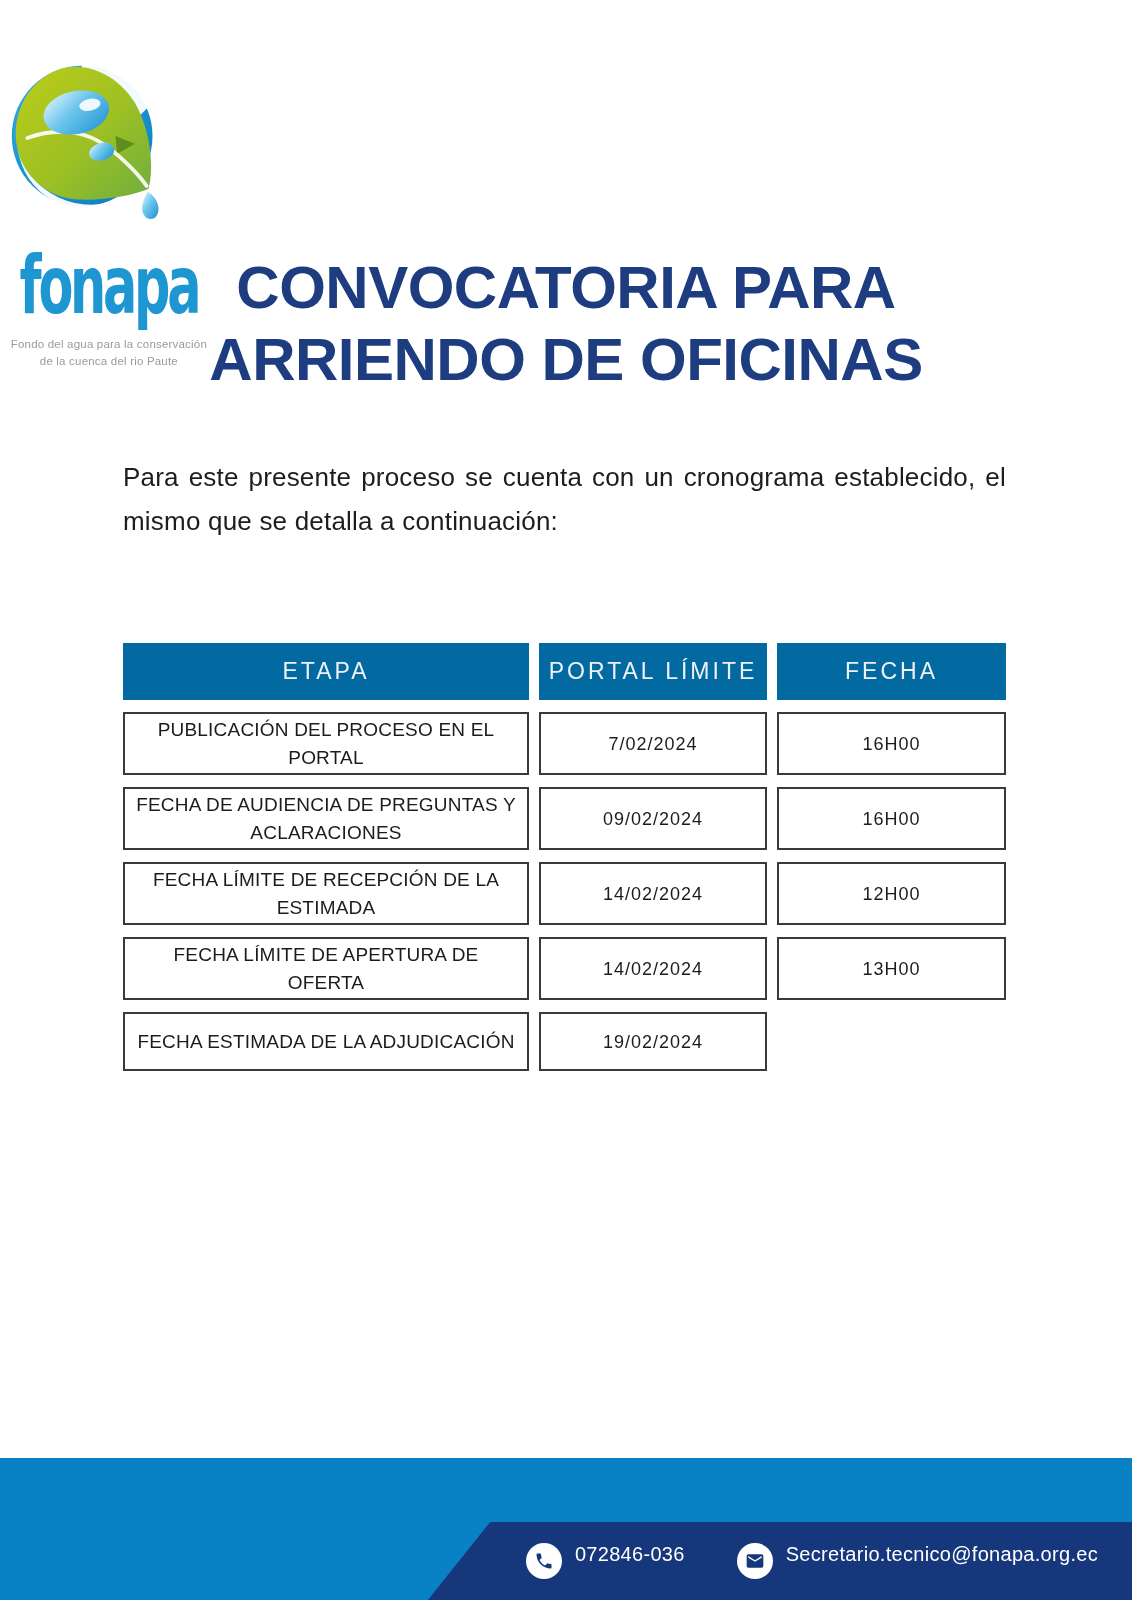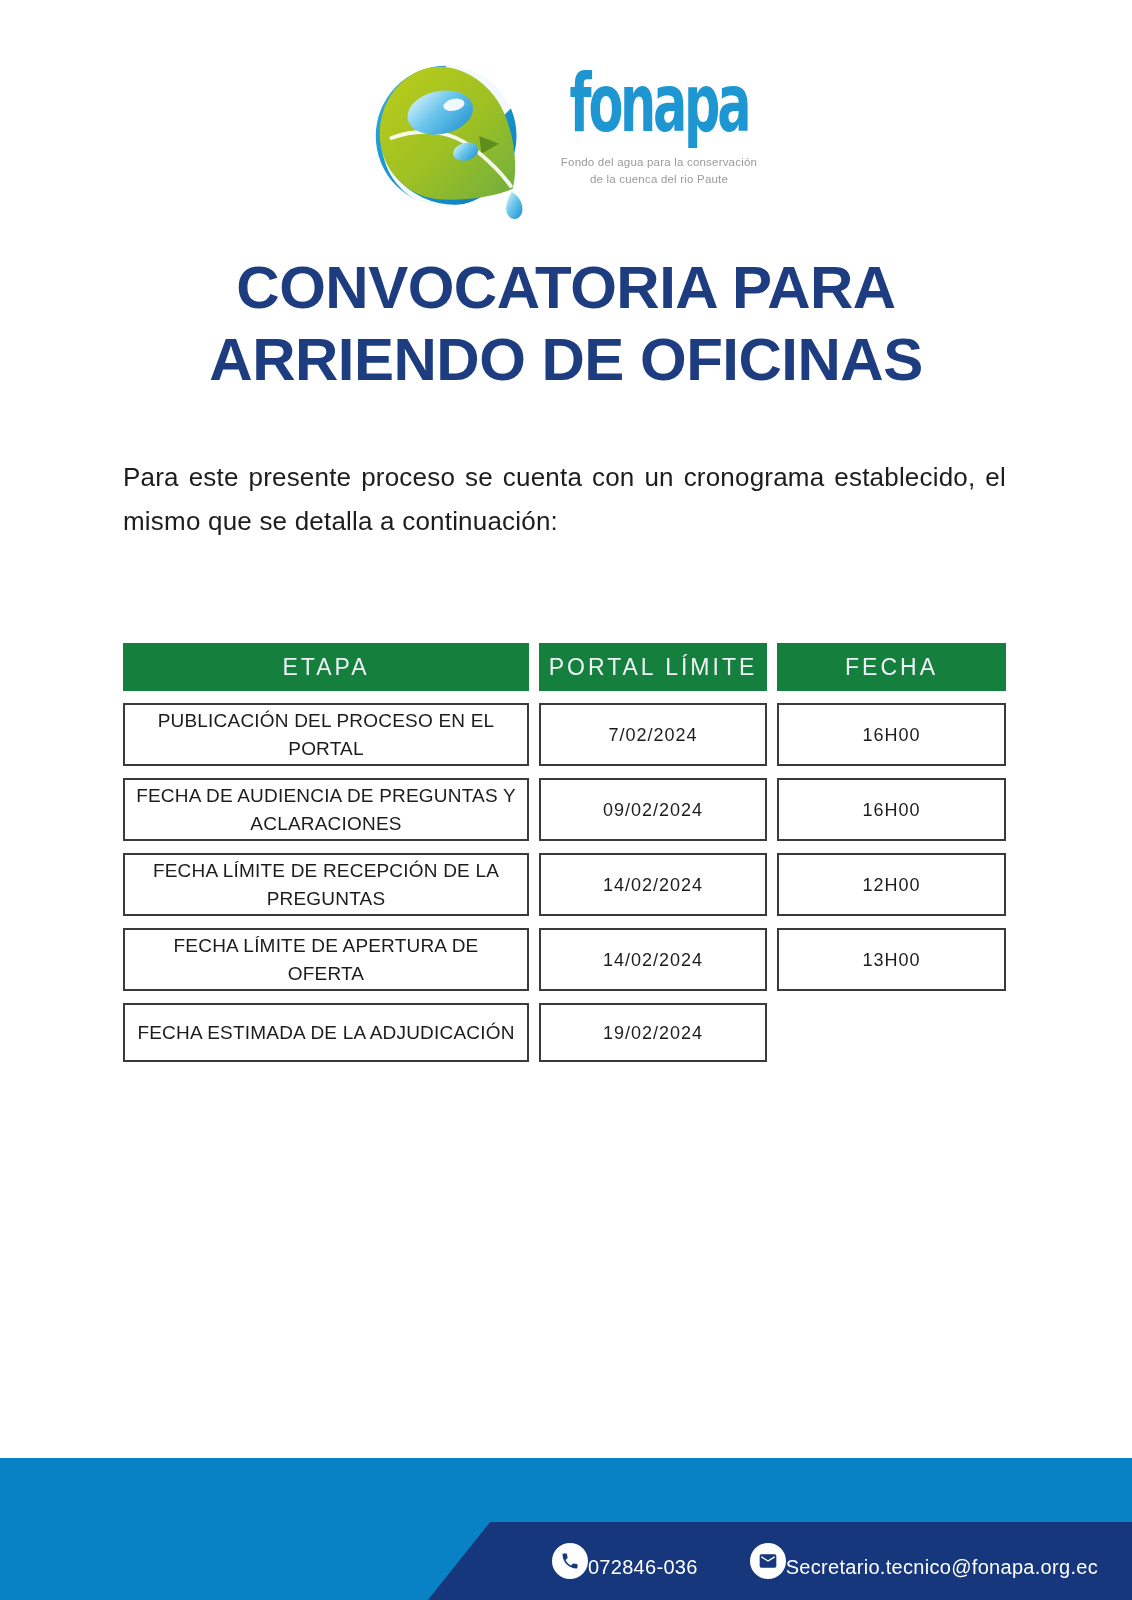--- a/index.html
+++ b/index.html
@@ -5,21 +5,21 @@
   html,body{margin:0;padding:0;background:#ffffff;}
   body{
     width:1132px;height:1600px;position:relative;overflow:hidden;
     font-family:"Liberation Sans", sans-serif;
   }
   .page{position:absolute;inset:0;background:#ffffff;}
 
   
   .logo-wrap{
     position:absolute;top:52px;left:0;width:100%;
-    display:flex;justify-content:center;align-items:flex-start;gap:10px;
+    display:flex;justify-content:center;align-items:flex-start;gap:10px;flex-direction:column;
   }
   .logo-icon{width:176px;height:172px;flex:0 0 auto;}
   .logo-text{display:flex;flex-direction:column;align-items:center;margin-top:26px;}
   .brand{
     font-family:"DejaVu Sans", sans-serif;
     font-size:62px;font-weight:bold;color:#1e96d2;line-height:1;
     letter-spacing:-4px;
     transform:scale(0.82,1.3);transform-origin:50% 80%;
   }
   .tagline{
@@ -41,21 +41,21 @@
     text-align:justify;text-align-last:left;letter-spacing:0.2px;
   }
 
   
   .sched{
     position:absolute;top:643px;left:123px;width:883px;
     display:grid;grid-template-columns:406px 228px 229px;
     column-gap:10px;row-gap:12px;
   }
   .th{
-    background:#15803d;color:#eef2f7;height:48px;
+    background:#0369a1;color:#eef2f7;height:57px;
     display:flex;align-items:center;justify-content:center;
     font-size:23px;letter-spacing:3px;font-weight:400;
   }
   .td{
     background:#ffffff;border:2px solid #3a3a3a;min-height:59px;
     display:flex;align-items:center;justify-content:center;
     text-align:center;color:#1c1c1c;font-size:19px;line-height:1.45;
     letter-spacing:0.2px;padding:2px 8px;box-sizing:border-box;
   }
   .td.num{font-size:18px;letter-spacing:1px;}
@@ -75,21 +75,21 @@
   .band-dark{
     position:absolute;left:0;right:0;bottom:0;height:78px;
     background:#16377c;
     clip-path:polygon(43.3% 0,100% 0,100% 100%,37.8% 100%);
   }
   .contact-row{
     position:absolute;left:0;right:0;bottom:0;height:78px;
     display:flex;align-items:center;justify-content:flex-end;
     gap:52px;padding-right:34px;box-sizing:border-box;
   }
-  .contact{display:flex;align-items:flex-end;}
+  .contact{display:flex;align-items:flex-start;gap:13px;}
   .cicon{
     width:36px;height:36px;border-radius:50%;background:#ffffff;
     display:flex;align-items:center;justify-content:center;flex:0 0 auto;
   }
   .cicon svg{width:20px;height:20px;fill:#16377c;}
   .ctext{color:#ffffff;font-size:20px;letter-spacing:0.3px;}
 </style>
 </head>
 <body>
 
@@ -148,21 +148,21 @@
     <div class="th">FECHA</div>
 
     <div class="td">PUBLICACIÓN DEL PROCESO EN EL PORTAL</div>
     <div class="td num">7/02/2024</div>
     <div class="td num">16H00</div>
 
     <div class="td">FECHA DE AUDIENCIA DE PREGUNTAS Y ACLARACIONES</div>
     <div class="td num">09/02/2024</div>
     <div class="td num">16H00</div>
 
-    <div class="td">FECHA LÍMITE DE RECEPCIÓN DE LA PREGUNTAS</div>
+    <div class="td">FECHA LÍMITE DE RECEPCIÓN DE LA ESTIMADA</div>
     <div class="td num">14/02/2024</div>
     <div class="td num">12H00</div>
 
     <div class="td">FECHA LÍMITE DE APERTURA DE OFERTA</div>
     <div class="td num">14/02/2024</div>
     <div class="td num">13H00</div>
 
     <div class="td">FECHA ESTIMADA DE LA ADJUDICACIÓN</div>
     <div class="td num">19/02/2024</div>
   </section>

